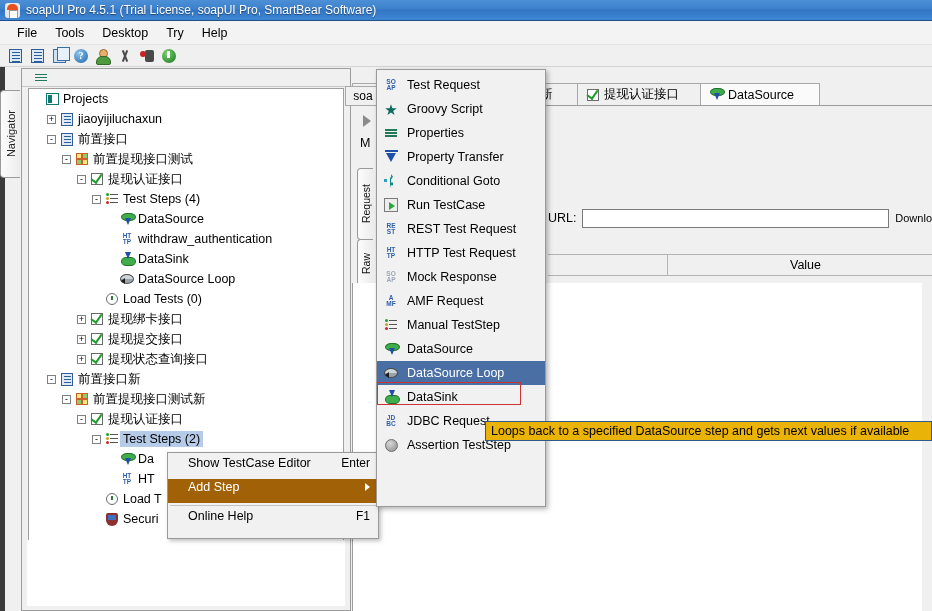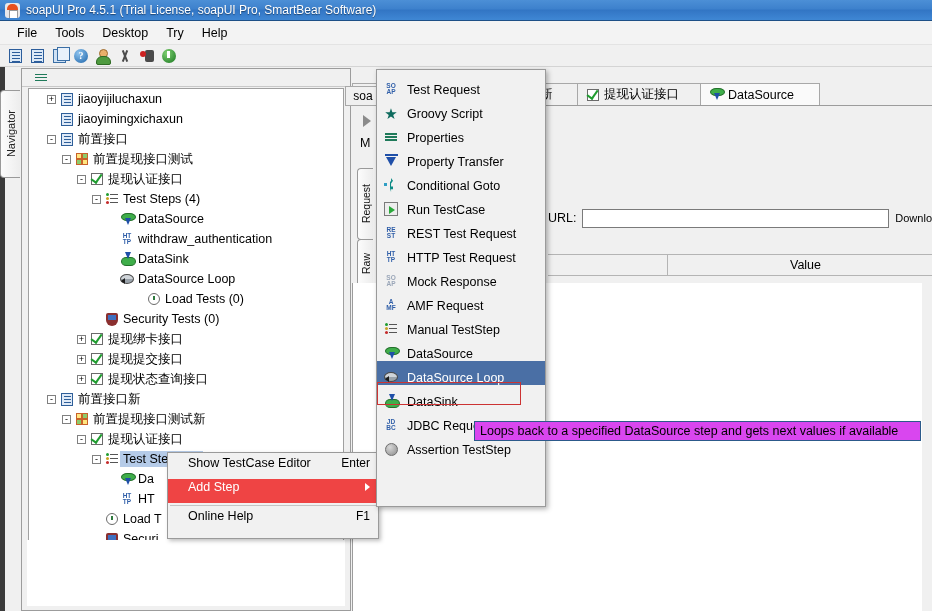--- a/index.html
+++ b/index.html
@@ -346,41 +346,41 @@
   }
   #ctxmenu .ci {
     height: 24px; display: flex; align-items: center;
     padding: 0 8px 8px 20px; font-size: 12.5px; color: #000;
     position: relative; white-space: nowrap;
   }
   #ctxmenu .ci .acc {
     margin-left: auto; font-size: 12px; color: #000; padding-left: 14px;
   }
   #ctxmenu .ci.hl {
-    background: #ef4444; color: #ffffff;
+    background: #a16207; color: #ffffff;
   }
   #ctxmenu .ci .submenu-arrow {
     margin-left: auto; width: 0; height: 0;
     border-top: 4px solid transparent; border-bottom: 4px solid transparent;
     border-left: 5px solid #ffffff;
   }
   #ctxmenu .sep {
     height: 1px; background: #c4c4c4; margin: 2px 2px;
   }
 
   
   #addstep {
     position: absolute; left: 376px; top: 69px; width: 170px; height: 438px;
     background: #f1f1f1; border: 1px solid #9a9a9a;
     box-shadow: 2px 2px 5px rgba(0,0,0,0.3);
     padding: 3px 0;
     z-index: 50;
   }
   #addstep .si {
-    height: 24px; display: flex; align-items: flex-end; gap: 8px;
+    height: 24px; display: flex; align-items: center; gap: 8px;
     padding: 0 6px; font-size: 12.5px; color: #000; white-space: nowrap;
   }
   #addstep .si.hl { background: #4a6fa5; color: #ffffff; }
   #addstep .si .sicon {
     width: 16px; height: 16px; flex: 0 0 auto;
     display: flex; align-items: center; justify-content: center;
     position: relative;
   }
   #dsloop-ring {
     position: absolute; left: 377px; top: 382px;
@@ -498,35 +498,35 @@
   <div id="left-dark-strip"></div>
   <div id="nav-tab">
     <span>Navigator</span>
   </div>
 
   <div id="nav-panel">
     <div id="nav-toolbar">
       <span class="ic-props"></span>
     </div>
     <div id="nav-tree">
+        <div class="tree-row" style="padding-left: 3px;">
+          <span class="nogl"></span>
+          <span class="ticon">
+            <span class="i-proj"></span>
+          </span>
+          <span class="tlabel">Projects</span>
+        </div>
         <div class="tree-row" style="padding-left: 18px;">
           <span class="toggle">+</span>
           <span class="ticon">
             <span class="i-wsdl"></span>
           </span>
           <span class="tlabel">jiaoyijiluchaxun</span>
         </div>
         <div class="tree-row" style="padding-left: 18px;">
-          <span class="nogl"></span>
-          <span class="ticon">
-            <span class="i-wsdl"></span>
-          </span>
-          <span class="tlabel">jiaoyimingxichaxun</span>
-        </div>
-        <div class="tree-row" style="padding-left: 18px;">
           <span class="toggle">-</span>
           <span class="ticon">
             <span class="i-wsdl"></span>
           </span>
           <span class="tlabel">前置接口</span>
         </div>
         <div class="tree-row" style="padding-left: 33px;">
           <span class="toggle">-</span>
           <span class="ticon">
             <span class="i-suite"></span>
@@ -568,33 +568,26 @@
           </span>
           <span class="tlabel">DataSink</span>
         </div>
         <div class="tree-row" style="padding-left: 78px;">
           <span class="nogl"></span>
           <span class="ticon">
             <span class="i-dsloop"></span>
           </span>
           <span class="tlabel">DataSource Loop</span>
         </div>
-        <div class="tree-row" style="padding-left: 63px; margin-left: 42px;">
+        <div class="tree-row" style="padding-left: 63px;">
           <span class="nogl"></span>
           <span class="ticon">
             <span class="i-load"></span>
           </span>
           <span class="tlabel">Load Tests (0)</span>
-        </div>
-        <div class="tree-row" style="padding-left: 63px;">
-          <span class="nogl"></span>
-          <span class="ticon">
-            <span class="i-sec"></span>
-          </span>
-          <span class="tlabel">Security Tests (0)</span>
         </div>
         <div class="tree-row" style="padding-left: 48px;">
           <span class="toggle">+</span>
           <span class="ticon">
             <span class="i-case"></span>
           </span>
           <span class="tlabel">提现绑卡接口</span>
         </div>
         <div class="tree-row" style="padding-left: 48px;">
           <span class="toggle">+</span>
@@ -837,17 +830,17 @@
       </div>
       <div class="si">
         <span class="sicon">
           <span class="g-assert"></span>
         </span>
         <span>Assertion TestStep</span>
       </div>
     </div>
   <div id="dsloop-ring" style="border-color: rgb(204, 51, 51);"></div>
 
-  <div id="tooltip" style="background: #d946ef; border-color: rgb(44, 90, 138);">
+  <div id="tooltip" style="background: #eab308; border-color: rgb(44, 90, 138); margin-left: 11px;">
     <span>Loops back to a specified DataSource step and gets next values if available</span>
   </div>
 
 </div>
 
 </body></html>

